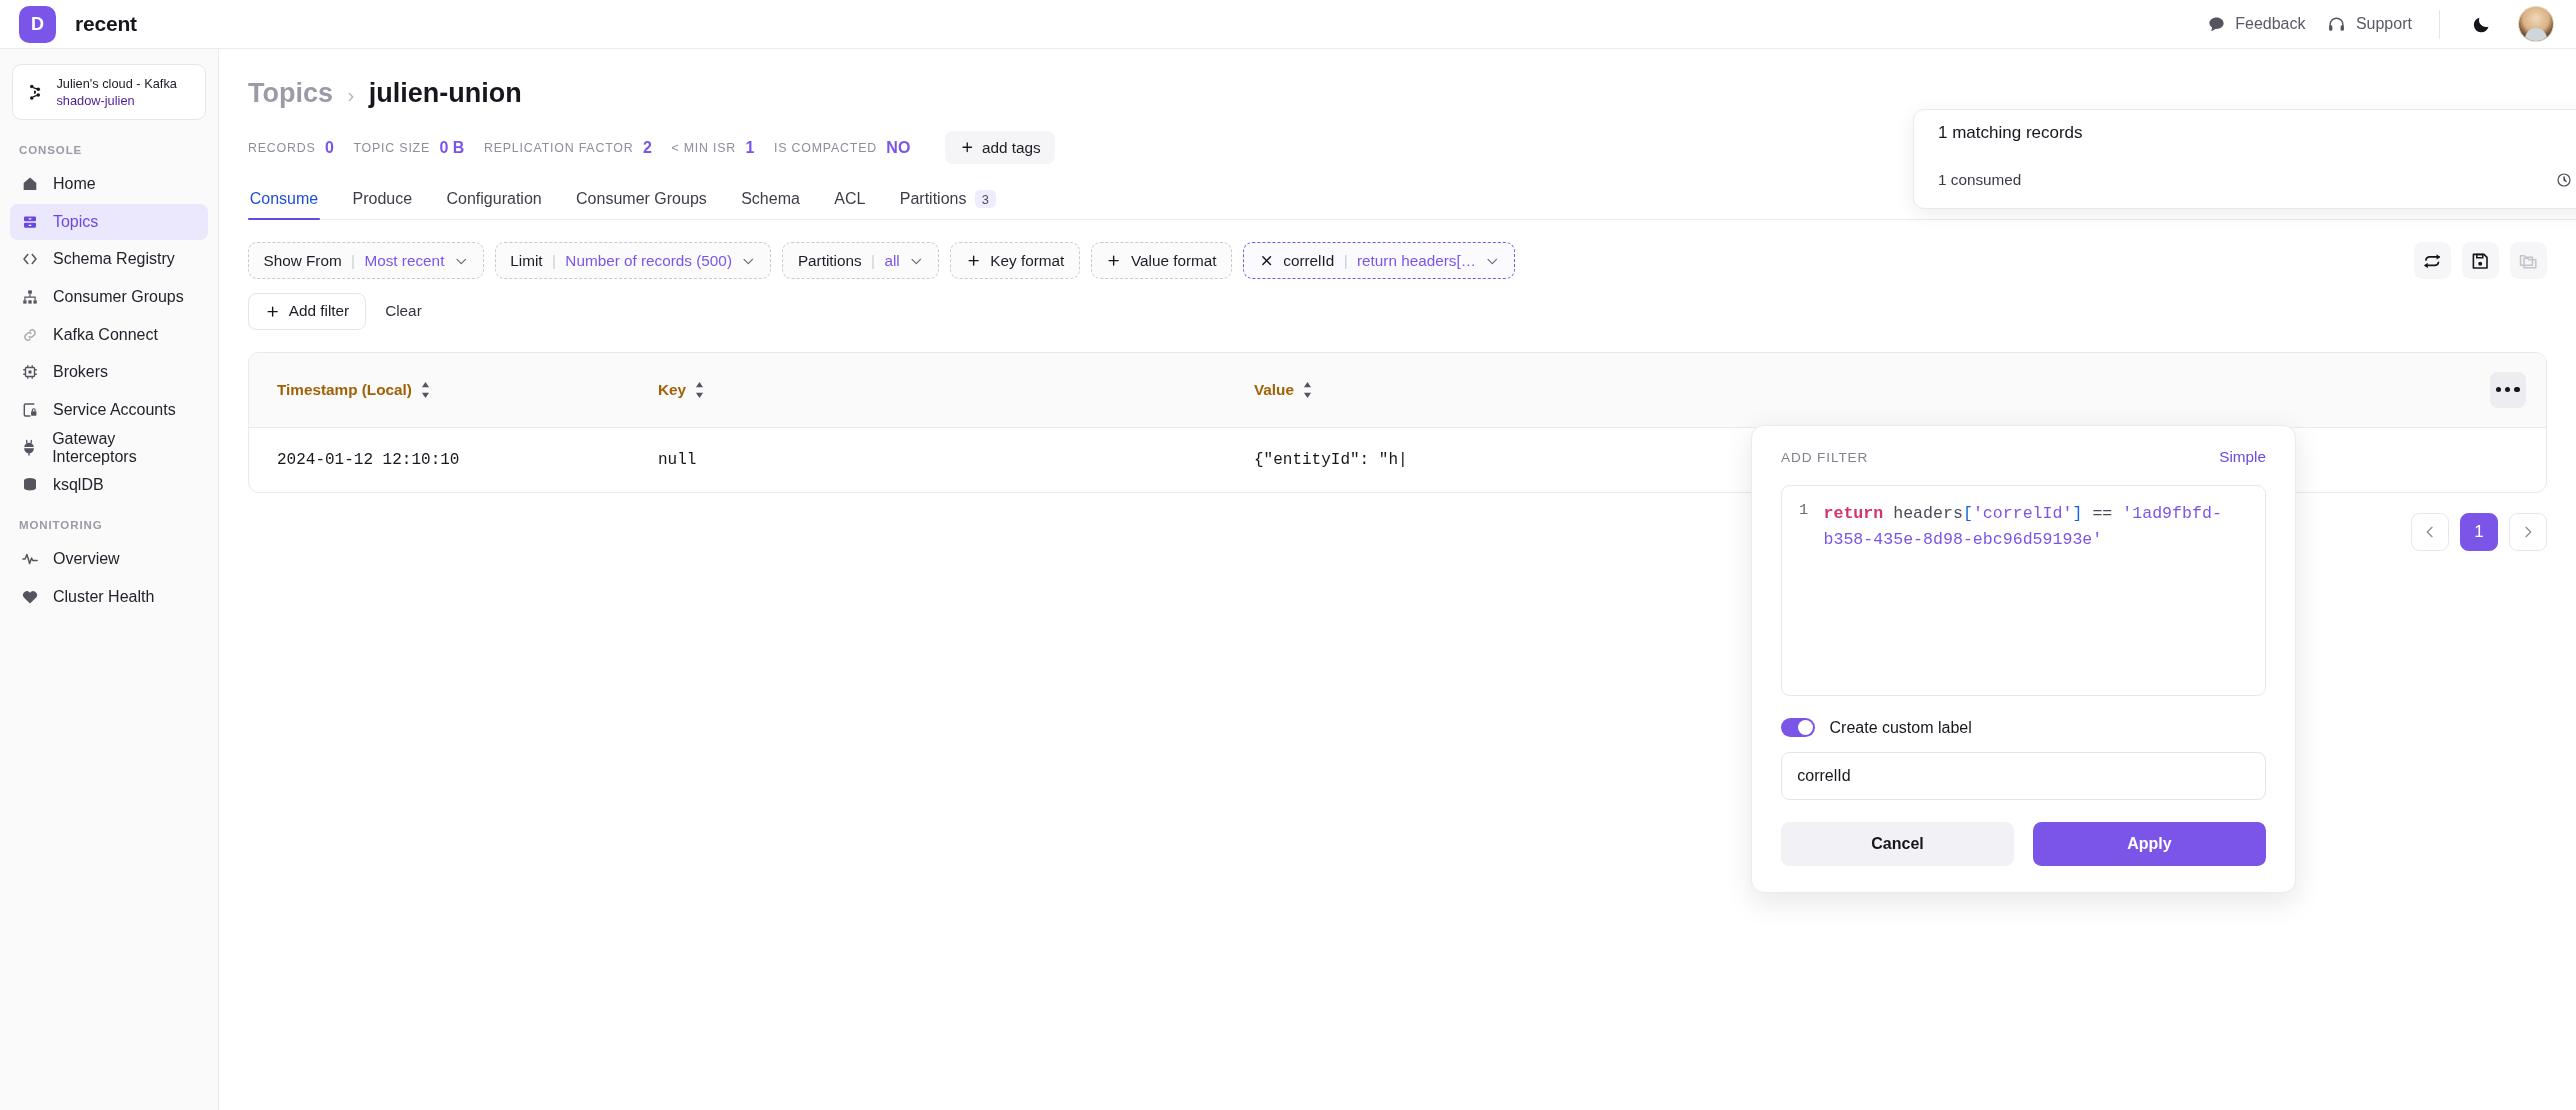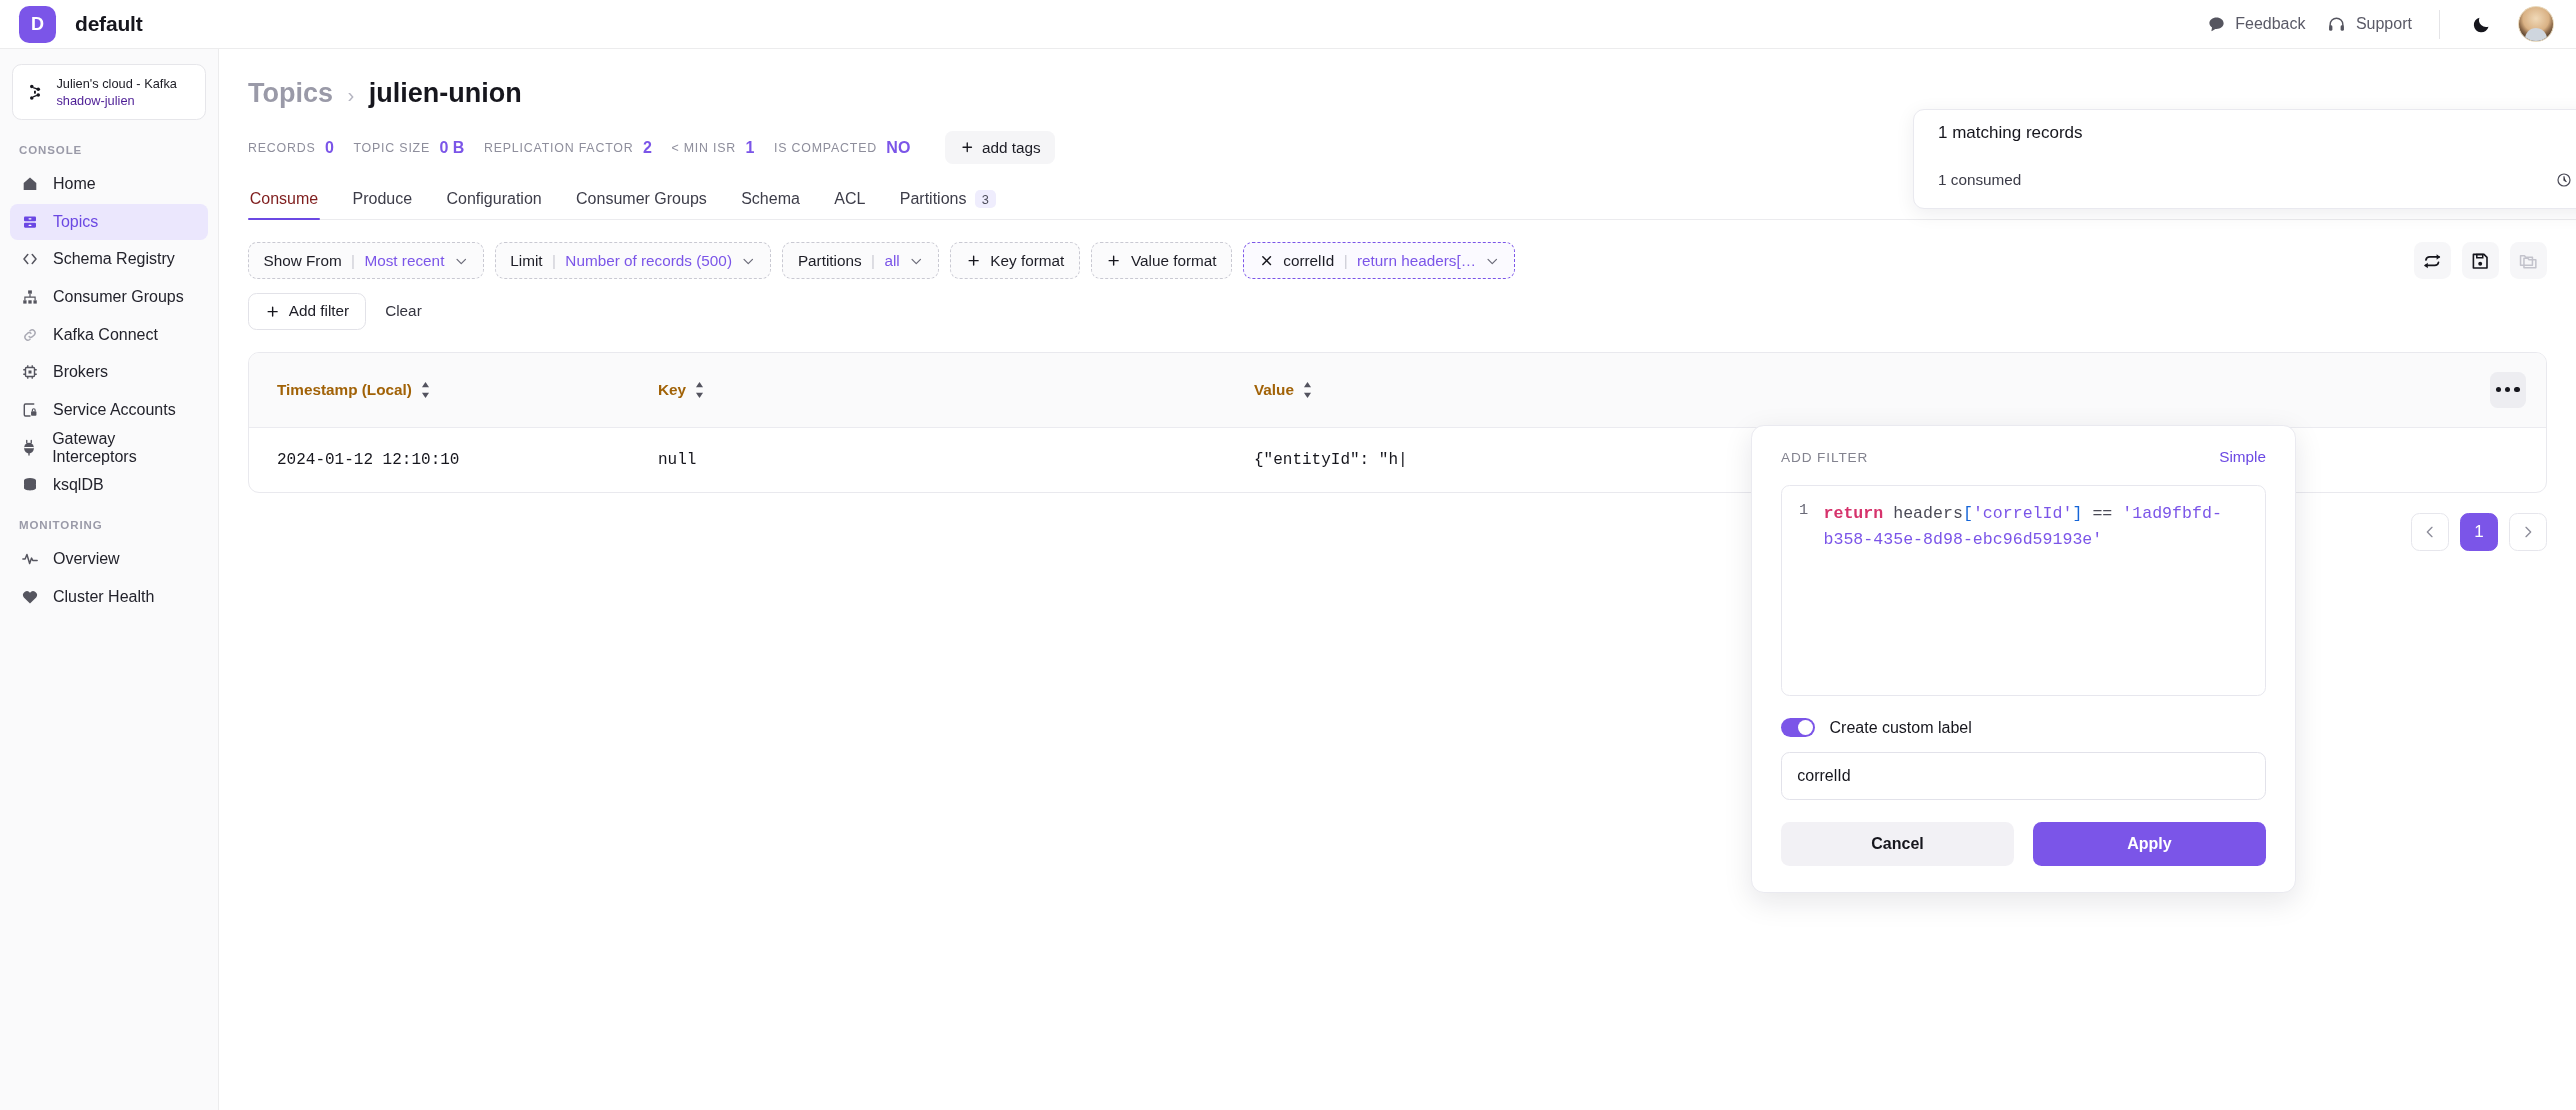--- a/index.html
+++ b/index.html
@@ -87,21 +87,21 @@
     margin-left: 15.3px; display: inline-flex; align-items: center; gap: 7.7px;
     background: #f5f5f7; border-radius: 7.7px; padding: 7.7px 14.5px;
     font-size: 15.3px; color: #1d1d26; cursor: pointer;
   }
 
   .tabs { display: flex; align-items: flex-end; gap: 31px; margin-top: 25.6px; border-bottom: 0.9px solid #ebebee; padding-right: 29px; }
   .tab {
     font-size: 16px; color: #3d3d49; padding: 0 1.7px 11px 1.7px;
     cursor: pointer; position: relative; display:flex; align-items:center; gap:8.5px;
   }
-  .tab.active { color: #7f1d1d; font-weight: 500; }
+  .tab.active { color: #1d4ed8; font-weight: 500; }
   .tab.active::after {
     content:""; position:absolute; left:0; right:0; bottom:-0.9px; height:2.6px; background:#6b48e3; border-radius: 1.7px;
   }
   .tab-badge { font-size: 12.8px; background:#efedfd; color:#4d4d5a; border-radius: 5.1px; padding: 1.7px 6.8px; }
 
   .filters { display: flex; align-items: center; gap: 11px; margin-top: 22px; padding-right: 29px; }
   .chip {
     display: inline-flex; align-items: center; gap: 9.4px;
     border: 1.4px dashed #c9c9d2; background: #fbfbfc;
     border-radius: 9.4px; padding: 8.5px 14.5px; font-size: 15.3px; cursor: pointer; white-space: nowrap;
@@ -218,21 +218,21 @@
   svg { display:block; }
 </style>
 </head>
 <body>
 
 <div class="app">
 
   <div class="topbar">
     <div class="brand">
       <div class="brand-badge">D</div>
-      <div class="brand-name">default</div>
+      <div class="brand-name">recent</div>
     </div>
     <div class="topbar-right">
       <div class="tb-link">
         <span>
           <svg width="19" height="19" viewBox="0 0 24 24">
               <path fill="#55555f" d="M12 3C6.98 3 3 6.2 3 10.2c0 2.3 1.3 4.35 3.35 5.7L5.6 19.8c-.1.45.4.8.78.54l4.2-2.8c.47.05.94.07 1.42.07 5.02 0 9-3.2 9-7.2S17.02 3 12 3z"></path>
             </svg>
         </span>
         <span>Feedback</span>
       </div>

